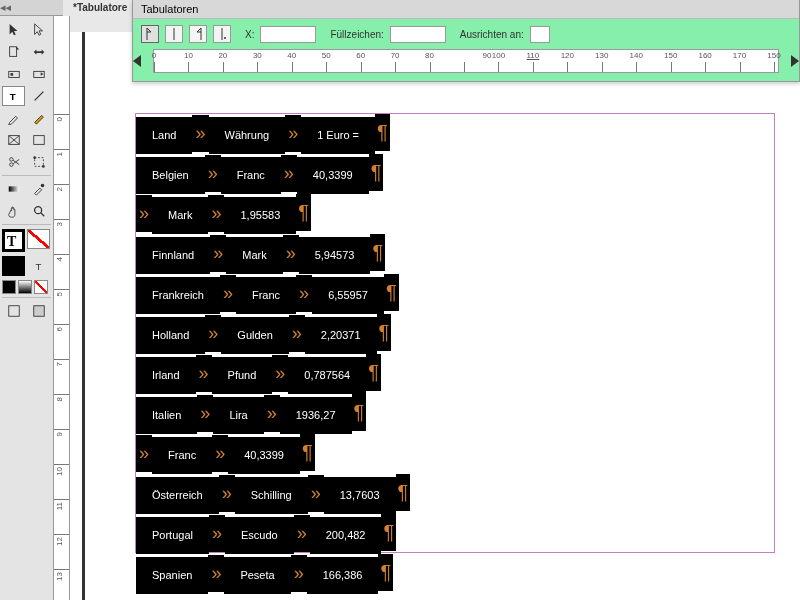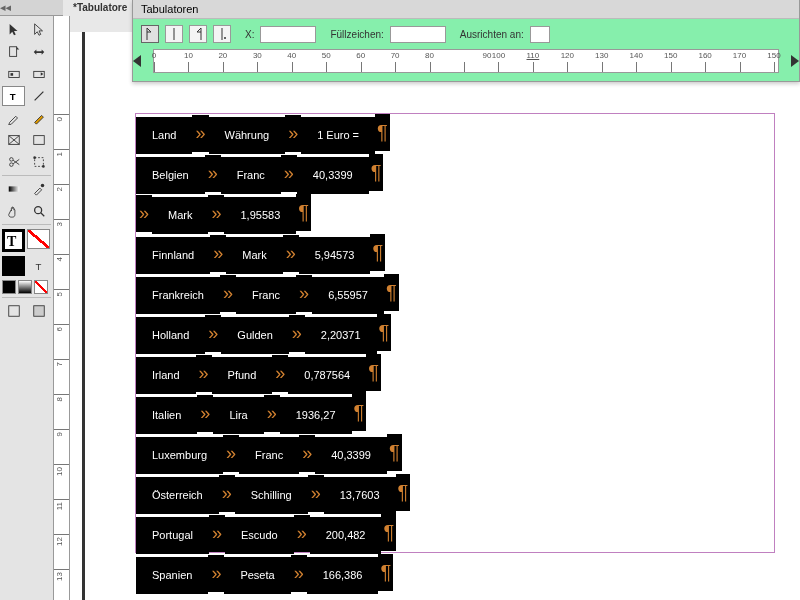--- a/index.html
+++ b/index.html
@@ -403,21 +403,20 @@
       </div>
       <div class="tline">
         <span class="seg">Italien</span>
         <span class="tab-mark">»</span>
         <span class="seg">Lira</span>
         <span class="tab-mark">»</span>
         <span class="seg">1936,27</span>
         <span class="para-mark">¶</span>
       </div>
       <div class="tline">
-        <span class="seg">Luxemburg</span>
         <span class="tab-mark">»</span>
         <span class="seg">Franc</span>
         <span class="tab-mark">»</span>
         <span class="seg">40,3399</span>
         <span class="para-mark">¶</span>
       </div>
       <div class="tline">
         <span class="seg">Österreich</span>
         <span class="tab-mark">»</span>
         <span class="seg">Schilling</span>

